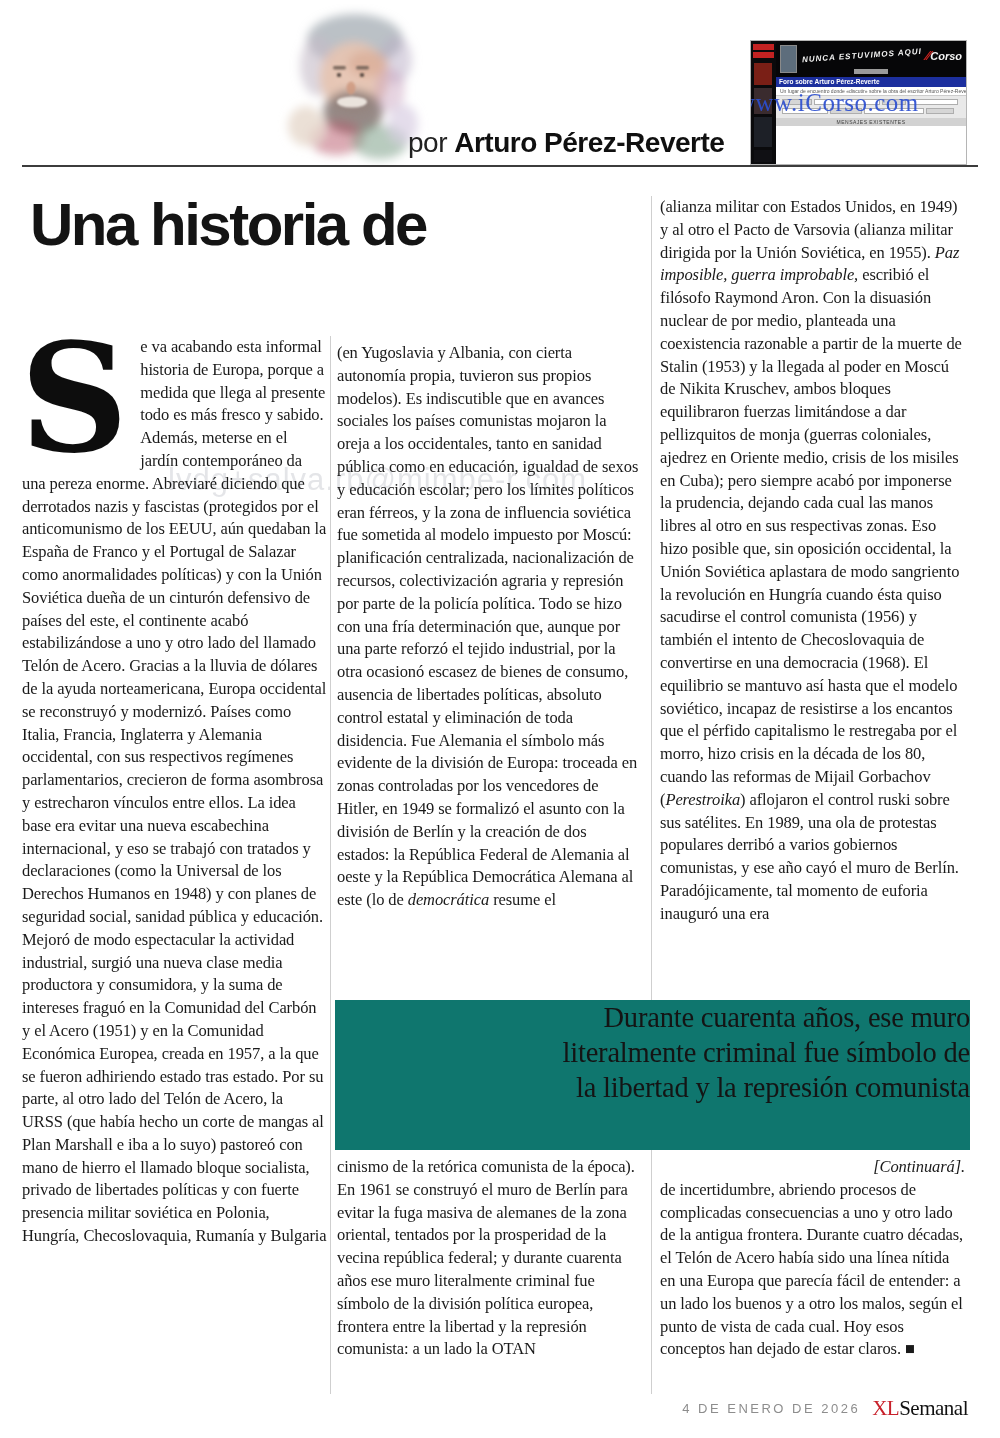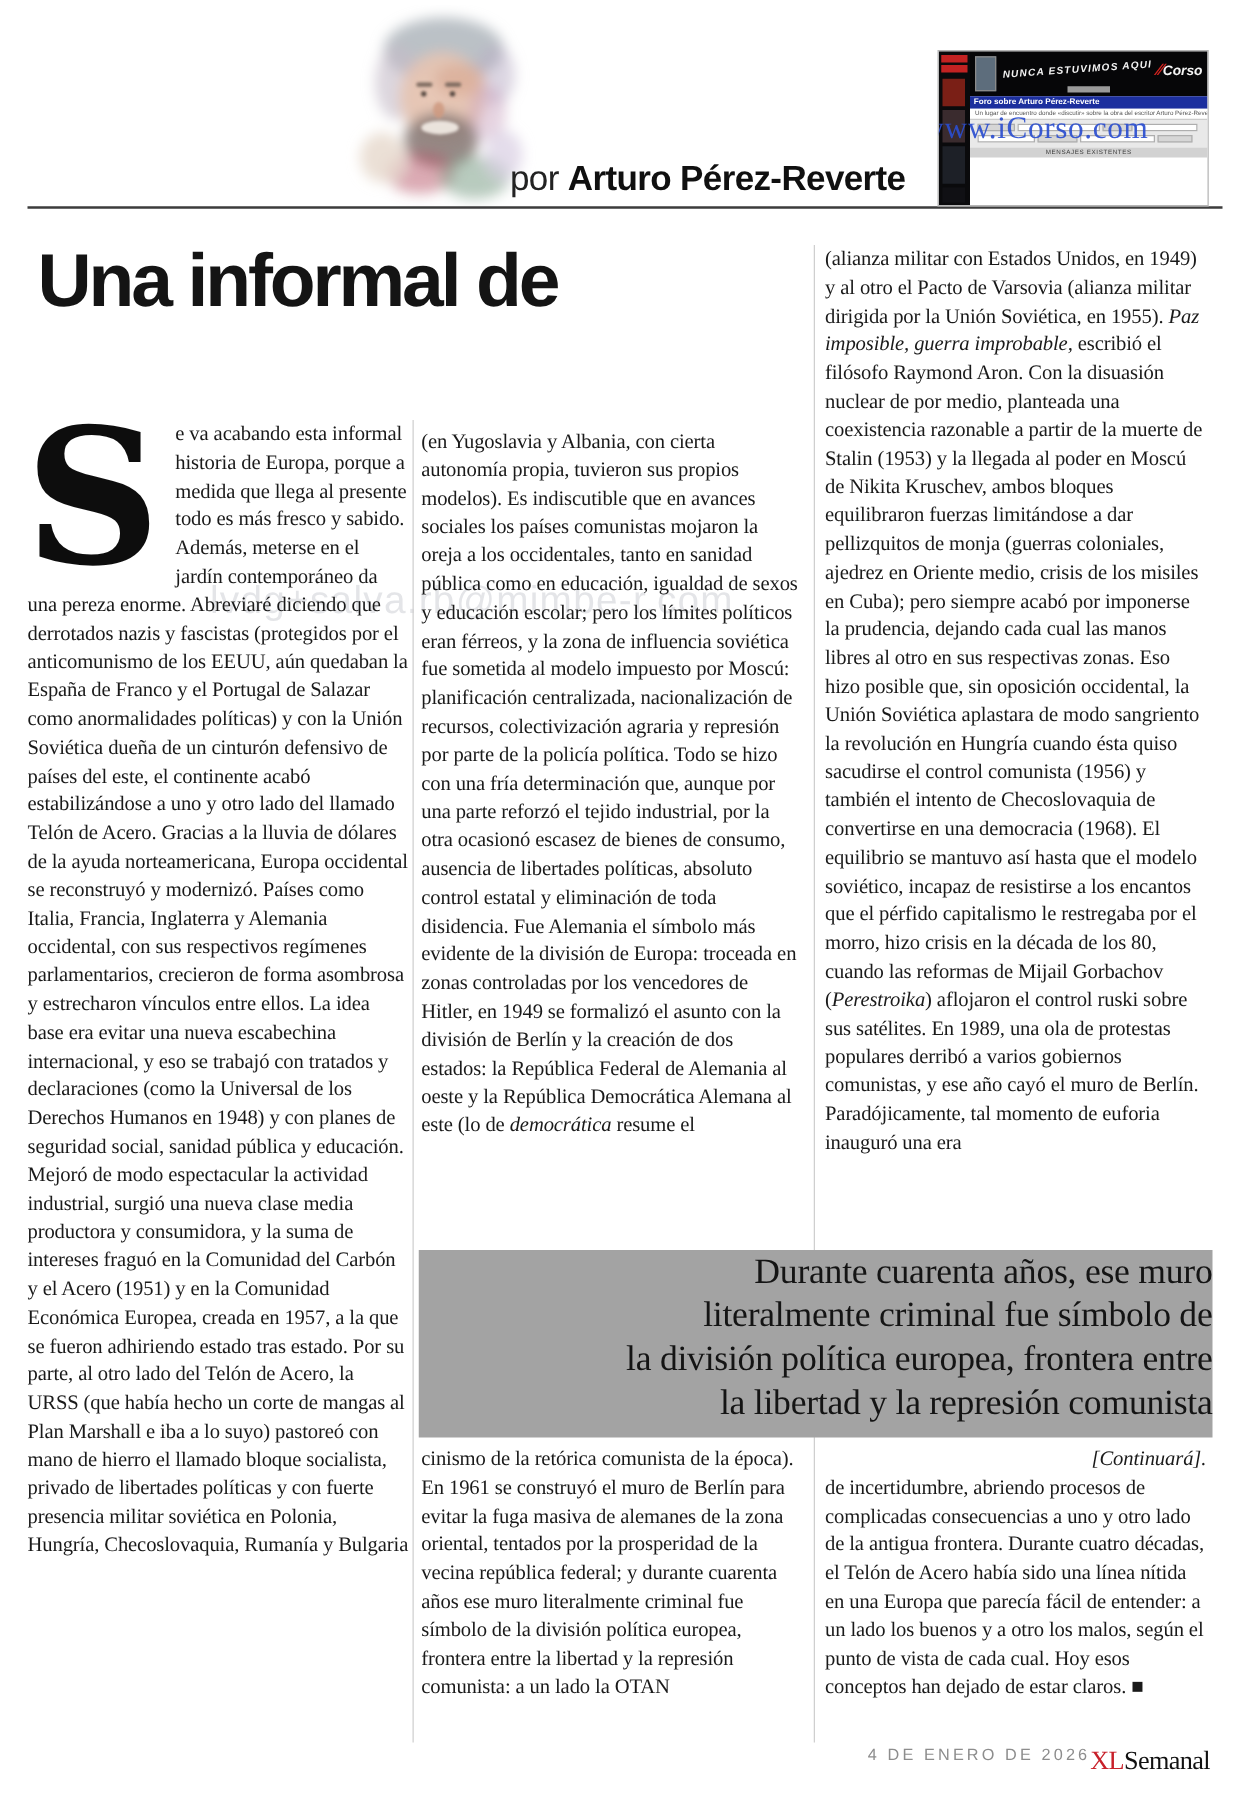--- a/index.html
+++ b/index.html
@@ -87,34 +87,34 @@
     float:left;font-family:"DejaVu Serif",serif;font-weight:700;
     font-size:150px;line-height:116px;margin:4px 12px 0 -2px;color:#0d0d0d;
   }
   .colrule{position:absolute;width:1px;background:#cfcfcf;z-index:0;}
   .rule12{left:330px;top:336px;height:1058px;}
   .rule23{left:651px;top:196px;height:1198px;}
 
   
   .pull-quote{
     position:absolute;left:335px;top:1000px;width:635px;height:150px;
-    background:#a3a3a3;z-index:2;text-align:right;
+    background:#0f766e;z-index:2;text-align:right;
     font-family:"Liberation Serif","DejaVu Serif",serif;
     font-size:28.5px;line-height:35px;color:#141414;letter-spacing:-0.2px;
   }
 
   
   .page-watermark{
     position:absolute;left:168px;top:462px;z-index:0;
     font-family:"Liberation Sans","DejaVu Sans",sans-serif;
     font-size:31px;color:rgba(120,126,138,0.20);letter-spacing:1px;white-space:nowrap;
   }
 
   
-  .footer{position:absolute;right:32px;top:1396px;display:flex;align-items:flex-start;}
+  .footer{position:absolute;right:32px;top:1396px;display:flex;align-items:center;gap:12px;}
   .footer .date{
     font-family:"Liberation Sans","DejaVu Sans",sans-serif;
     font-size:13px;color:#8d8d8d;letter-spacing:2.5px;
   }
   .maglogo{font-family:"Liberation Serif","DejaVu Serif",serif;font-weight:400;font-size:21px;color:#111;letter-spacing:-0.5px;}
   .maglogo .xl{color:#c8202a;}
 </style>
 </head>
 <body>
 
@@ -191,21 +191,21 @@
         <div class="cell" style="width:58px"></div>
         <div class="cell g" style="width:26px"></div>
       </div>
     </div>
     <div class="forum-msgbar">MENSAJES EXISTENTES</div>
   </div>
   <div class="forum-watermark">www.iCorso.com</div>
 </div>
 
 <h1 class="article-title" style="margin:0">
-  <span>Una informal de</span>
+  <span>Una historia de</span>
 </h1>
 
 <div class="page-watermark">lvdg+salva.rb@mimbe-r.com</div>
 
 <div class="colrule rule12"></div>
 <div class="colrule rule23"></div>
 
 <div class="body-text col1">
     <p><span class="dropcap">S</span><span>e va acabando esta informal historia de Europa, porque a medida que llega al presente todo es más fresco y sabido. Además, meterse en el jardín contemporáneo da una pereza enorme. Abreviaré diciendo que derrotados nazis y fascistas (protegidos por el anticomunismo de los EEUU, aún quedaban la España de Franco y el Portugal de Salazar como anormalidades políticas) y con la Unión Soviética dueña de un cinturón defensivo de países del este, el continente acabó estabilizándose a uno y otro lado del llamado Telón de Acero. Gracias a la lluvia de dólares de la ayuda norteamericana, Europa occidental se reconstruyó y modernizó. Países como Italia, Francia, Inglaterra y Alemania occidental, con sus respectivos regímenes parlamentarios, crecieron de forma asombrosa y estrecharon vínculos entre ellos. La idea base era evitar una nueva escabechina internacional, y eso se trabajó con tratados y declaraciones (como la Universal de los Derechos Humanos en 1948) y con planes de seguridad social, sanidad pública y educación. Mejoró de modo espectacular la actividad industrial, surgió una nueva clase media productora y consumidora, y la suma de intereses fraguó en la Comunidad del Carbón y el Acero (1951) y en la Comunidad Económica Europea, creada en 1957, a la que se fueron adhiriendo estado tras estado. Por su parte, al otro lado del Telón de Acero, la URSS (que había hecho un corte de mangas al Plan Marshall e iba a lo suyo) pastoreó con mano de hierro el llamado bloque socialista, privado de libertades políticas y con fuerte presencia militar soviética en Polonia, Hungría, Checoslovaquia, Rumanía y Bulgaria</span></p>
   </div>
@@ -219,20 +219,19 @@
     <p><span>(alianza militar con Estados Unidos, en 1949) y al otro el Pacto de Varsovia (alianza militar dirigida por la Unión Soviética, en 1955). </span><span class="it">Paz imposible, guerra improbable,</span><span> escribió el filósofo Raymond Aron. Con la disuasión nuclear de por medio, planteada una coexistencia razonable a partir de la muerte de Stalin (1953) y la llegada al poder en Moscú de Nikita Kruschev, ambos bloques equilibraron fuerzas limitándose a dar pellizquitos de monja (guerras coloniales, ajedrez en Oriente medio, crisis de los misiles en Cuba); pero siempre acabó por imponerse la prudencia, dejando cada cual las manos libres al otro en sus respectivas zonas. Eso hizo posible que, sin oposición occidental, la Unión Soviética aplastara de modo sangriento la revolución en Hungría cuando ésta quiso sacudirse el control comunista (1956) y también el intento de Checoslovaquia de convertirse en una democracia (1968). El equilibrio se mantuvo así hasta que el modelo soviético, incapaz de resistirse a los encantos que el pérfido capitalismo le restregaba por el morro, hizo crisis en la década de los 80, cuando las reformas de Mijail Gorbachov (</span><span class="it">Perestroika</span><span>) aflojaron el control ruski sobre sus satélites. En 1989, una ola de protestas populares derribó a varios gobiernos comunistas, y ese año cayó el muro de Berlín. Paradójicamente, tal momento de euforia inauguró una era</span></p>
   </div>
 <div class="body-text col3b">
     <p style="text-align: right;"><span class="it">[Continuará].</span></p>
     <p><span>de incertidumbre, abriendo procesos de complicadas consecuencias a uno y otro lado de la antigua frontera. Durante cuatro décadas, el Telón de Acero había sido una línea nítida en una Europa que parecía fácil de entender: a un lado los buenos y a otro los malos, según el punto de vista de cada cual. Hoy esos conceptos han dejado de estar claros. ■</span></p>
   </div>
 
 <div class="pull-quote">
     <div>Durante cuarenta años, ese muro</div>
     <div>literalmente criminal fue símbolo de</div>
-    <div>la división política europea, frontera entre</div>
     <div>la libertad y la represión comunista</div>
   </div>
 
 <div class="footer">
   <span class="date">4 DE ENERO DE 2026</span>
   <span class="maglogo"><span class="xl">XL</span><span>Semanal</span></span>
 </div>
 
 </body></html>

